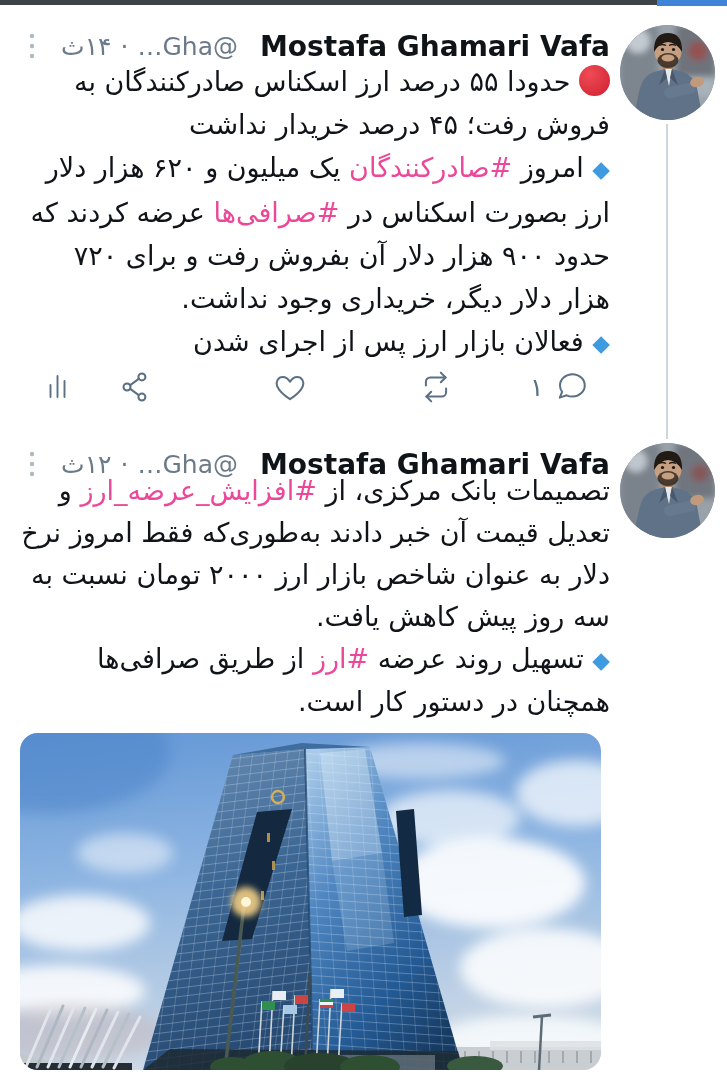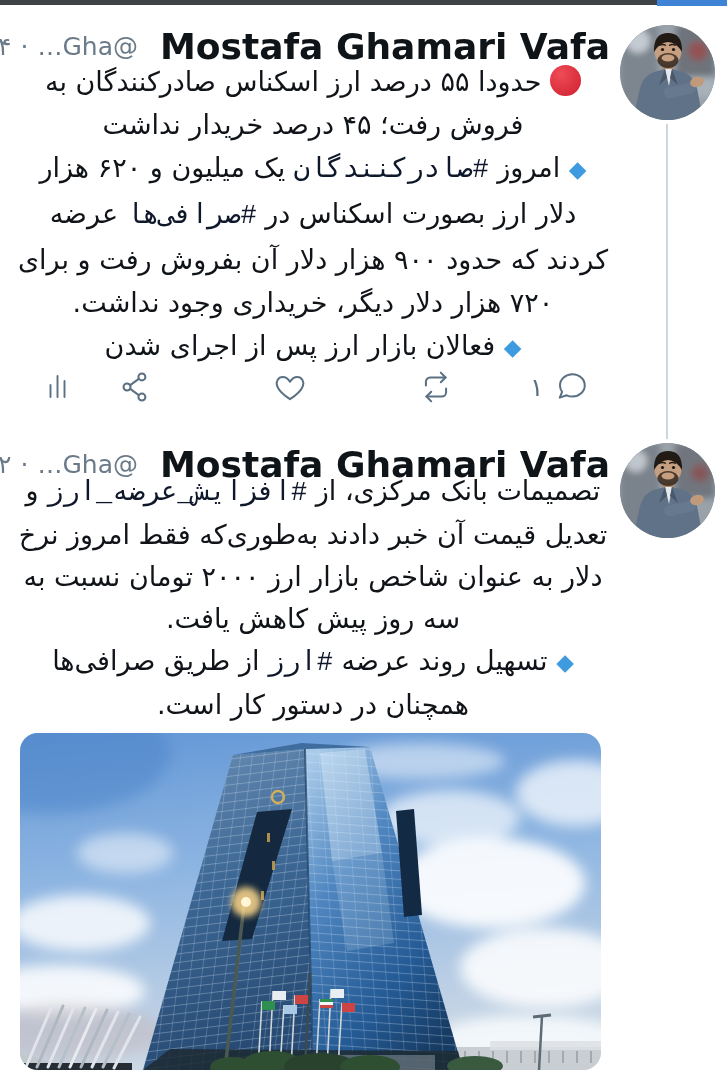--- a/index.html
+++ b/index.html
@@ -7,28 +7,28 @@
          font-family:"DejaVu Sans",sans-serif;}
   .topbar{position:absolute;top:0;left:0;width:727px;height:5px;background:#3e4347;}
   .topbar-accent{position:absolute;top:0;right:0;width:70px;height:6px;background:#3f83d6;}
 
   .avatar{position:absolute;left:620px;width:95px;height:95px;border-radius:50%;overflow:hidden;background:#8d959d;}
   .av1{top:25px}.av2{top:443px}
   .thread-line{position:absolute;left:666px;top:124px;width:2px;height:315px;background:#ccd6dd;}
 
   .header{position:absolute;left:26px;width:584px;height:40px;display:flex;direction:rtl;align-items:center;gap:22px;}
   .h1{top:26px}.h2{top:444px}
-  .name{font-weight:bold;font-size:36px;color:#0f1419;direction:ltr;unicode-bidi:embed;white-space:nowrap;}
+  .name{font-weight:bold;font-size:28px;color:#0f1419;direction:ltr;unicode-bidi:embed;white-space:nowrap;}
   .meta{display:flex;direction:rtl;align-items:center;gap:9px;color:#6b7a88;font-size:25px;white-space:nowrap;}
   .menu{margin-inline-start:auto;display:flex;align-items:center;cursor:pointer;}
 
-  .body{position:absolute;left:16px;width:594px;direction:rtl;text-align:center;
+  .body{position:absolute;left:16px;width:594px;direction:rtl;text-align:right;
         font-size:27px;line-height:43px;color:#101419;}
   .b1{top:60px}.b2{top:470px;line-height:42px}
-  .hashtag{color:#0f172a;cursor:pointer;font-family:Liberation Mono, monospace;}
+  .hashtag{color:#ec4899;cursor:pointer;}
   .emoji.red-circle{display:inline-block;width:31px;height:31px;border-radius:50%;
         background:radial-gradient(circle at 35% 30%,#ef4b57,#cf1f2e);vertical-align:-5px;}
   .emoji.blue-diamond{color:#3f9be0;font-size:23px;}
 
   .actions{position:absolute;left:30px;top:366px;width:586px;height:46px;}
   .action{position:absolute;top:4px;cursor:pointer;}
   .a-analytics{left:14px}.a-share{left:88px}.a-like{left:243px}.a-retweet{left:388px}
   .a-reply{left:500px;display:flex;align-items:center;gap:12px;}
   .reply-count{font-size:25px;color:#5b7083;}
   svg.icon{display:block;stroke:#5b7083;fill:none;stroke-width:1.9;stroke-linecap:round;stroke-linejoin:round;}

